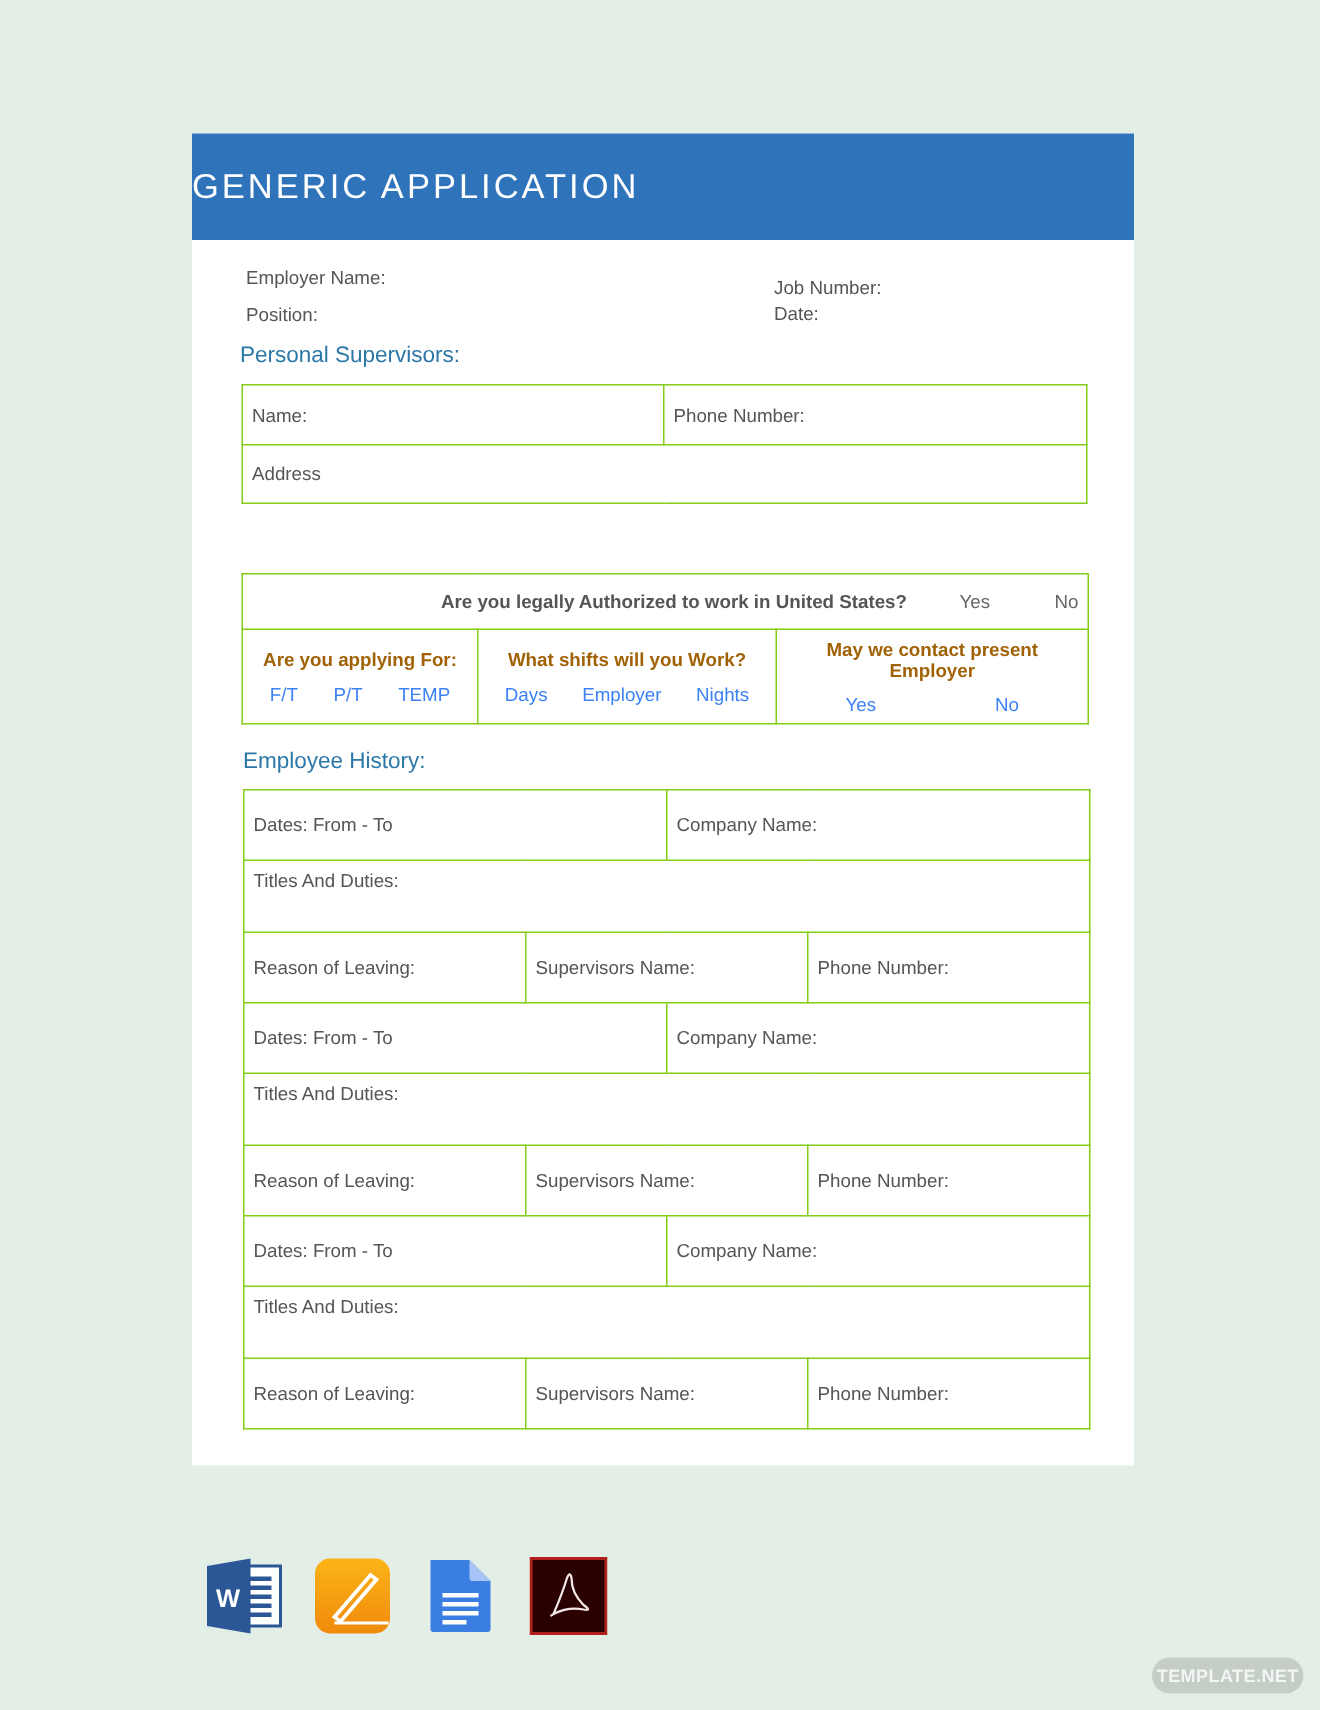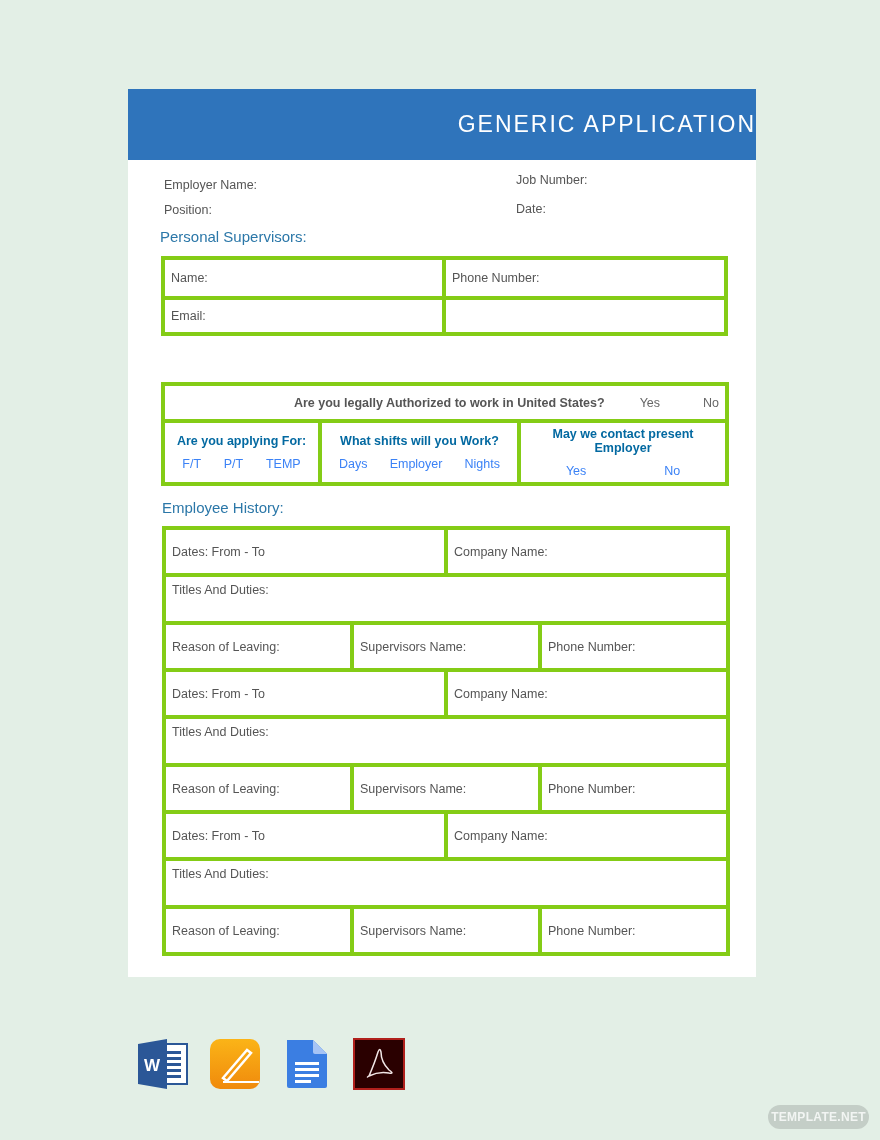--- a/index.html
+++ b/index.html
@@ -12,21 +12,21 @@
   }
   .page {
     position: absolute;
     left: 128px; top: 89px;
     width: 628px; height: 888px;
     background: #ffffff;
   }
   .banner {
     height: 71px;
     background: #2f74bb;
-    display: flex; align-items: center; justify-content: flex-end;
+    display: flex; align-items: center; justify-content: flex-start;
   }
   .banner-title {
     color: #ffffff;
     font-size: 23px;
     letter-spacing: 2px;
     font-weight: normal;
   }
   .meta {
     position: absolute;
     font-size: 12.5px;
@@ -36,31 +36,31 @@
     position: absolute;
     font-size: 15px;
     color: #2b77a8;
   }
   table.grid {
     position: absolute;
     border-collapse: collapse;
     table-layout: fixed;
   }
   table.grid td {
-    border: 4px solid #84cc16;
+    border: 1px solid #84cc16;
     font-size: 12.5px;
     color: #555;
     padding: 0 6px;
     vertical-align: middle;
   }
   td.top { vertical-align: top !important; padding-top: 6px !important; }
   .q-bold { font-weight: bold; color: #555; font-size: 12.5px; }
   .q-row { display: flex; align-items: center; justify-content: flex-end; }
   .q-opt { color: #666; font-size: 12.5px; }
-  .sub-title { font-weight: bold; color: #0369a1; text-align: center; font-size: 12.5px; }
+  .sub-title { font-weight: bold; color: #a16207; text-align: center; font-size: 12.5px; }
   .opts { display: flex; justify-content: space-around; margin-top: 9px; color: #3b82f6; font-size: 12.5px; }
 
   .icons { position: absolute; top: 1038px; left: 137px; display: flex; gap: 20px; }
   .icon { width: 52px; height: 52px; position: relative; }
 
   .badge {
     position: absolute; left: 768px; top: 1105px;
     width: 101px; height: 24px; border-radius: 12px;
     background: #c4cec7; color: #f2f5f3;
     font-size: 12px; font-weight: bold;
@@ -72,38 +72,37 @@
 </head>
 <body>
 
 <div class="page">
   <div class="banner">
     <h1 class="banner-title">GENERIC APPLICATION</h1>
   </div>
 
   <span class="meta" style="left:36px; top:89px;">Employer Name:</span>
   <span class="meta" style="left:36px; top:114px;">Position:</span>
-  <span class="meta" style="left:388px; top:84px;">Job Number:</span>
+  <span class="meta" style="left:388px; top:96px;">Job Number:</span>
   <span class="meta" style="left:388px; top:113px;">Date:</span>
 
   <span class="section-title" style="left:32px; top:139px;">Personal Supervisors:</span>
 
   <table class="grid" style="left:33px; top:167px; width:563px;">
     <colgroup>
         <col style="width:281px">
         <col style="width:282px">
       </colgroup>
     <tbody>
         <tr style="height:40px">
       <td>Name:</td>
       <td>Phone Number:</td>
     </tr>
-    <tr style="height:36px">
-      <td>Email:</td>
-      <td></td>
+    <tr style="height:39px">
+      <td colspan="2">Address</td>
     </tr>
   </tbody>
     </table>
 
   <table class="grid" style="left:33px; top:293px; width:564px;">
     <colgroup>
         <col style="width:157px">
         <col style="width:199px">
         <col style="width:208px">
       </colgroup>

